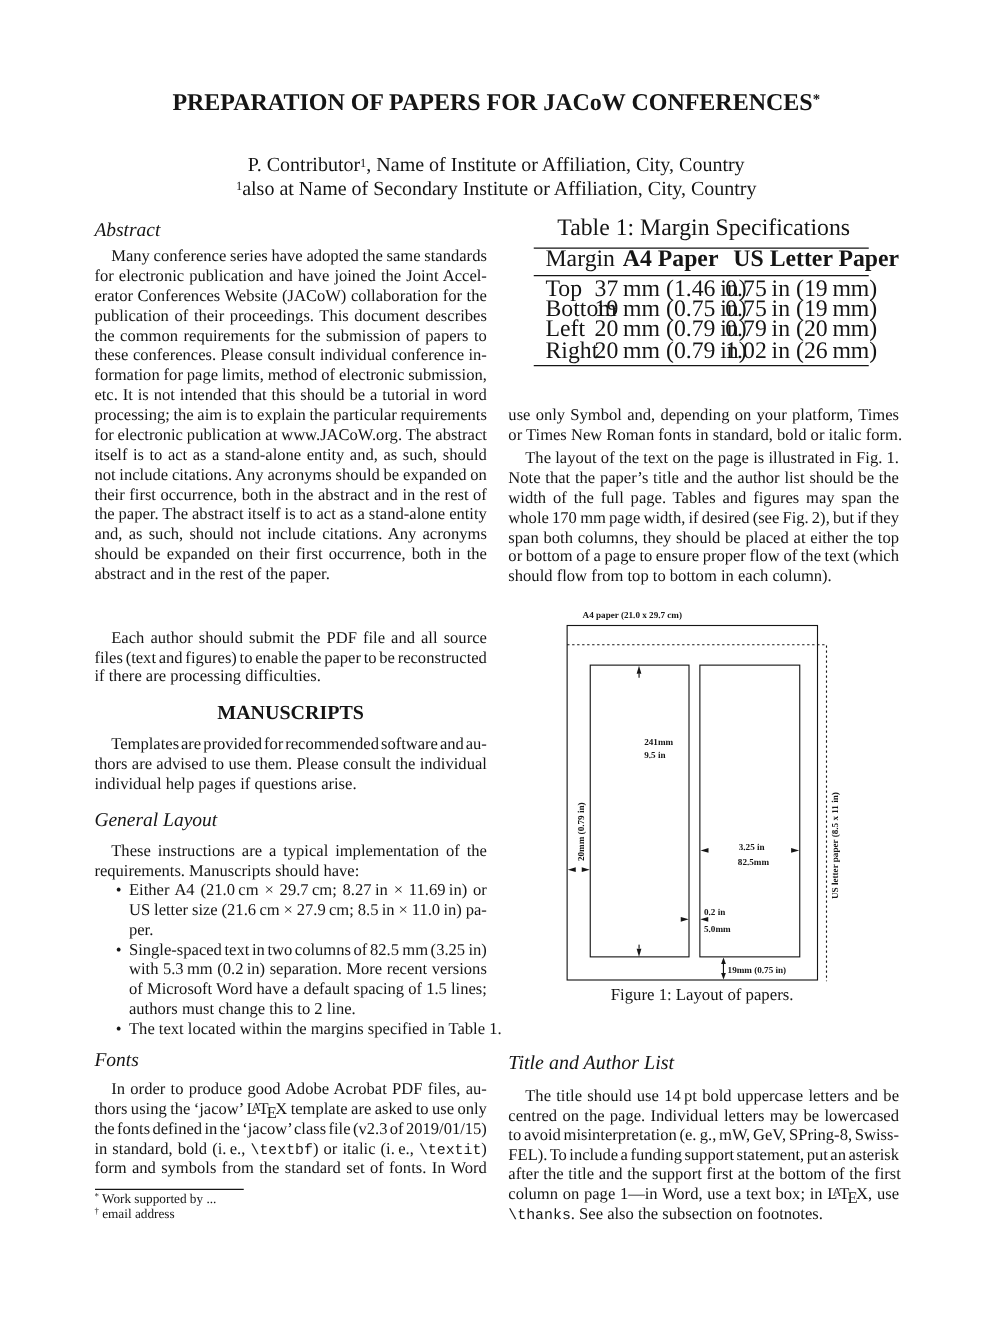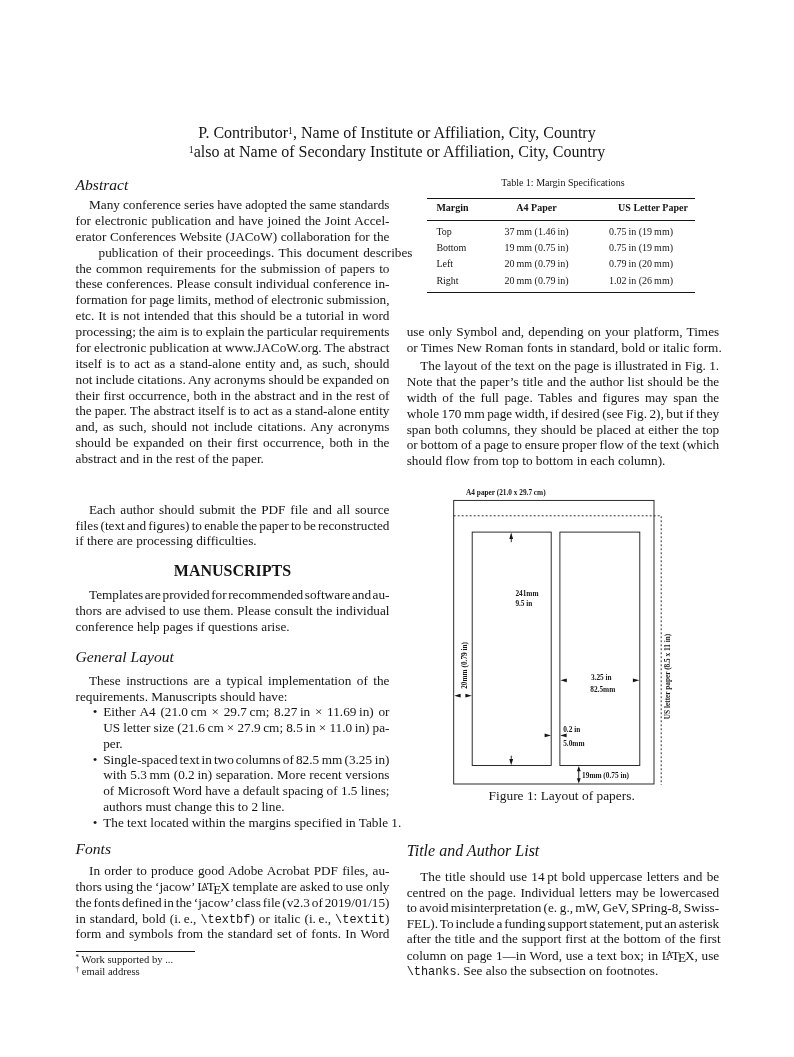--- a/index.html
+++ b/index.html
@@ -1,47 +1,48 @@
 <!DOCTYPE html>
 <html><head><meta charset="utf-8"><style>
 html,body{margin:0;padding:0;background:#fff}
 #pg{position:relative;width:794px;height:1057px;background:#ffffff;overflow:hidden;
  font-family:"Liberation Serif",serif;color:#151515}
 .t{position:absolute;white-space:nowrap}
 .par{position:absolute}
 .ln{position:absolute;left:0;right:0;height:15.9px;white-space:nowrap;font-size:13.25px;line-height:15.86px}
-.cap13{font-size:10px;line-height:15.86px}
+.cap13{font-size:19px;line-height:15.86px}
 .ind{display:inline-block;width:13.5px}
 sup,.sp{line-height:0}
 .sp{font-size:62%;vertical-align:0.38em}
 .h16{font-size:16px;line-height:19px;font-weight:bold;letter-spacing:0px}
 .au{font-size:16px;line-height:19px}
 .ih{font-style:italic;font-size:15.6px;line-height:18px}
 .tt{font-family:"Liberation Mono",monospace;font-size:11.9px}
 .lxA{font-size:74%;vertical-align:0.165em;margin-left:-0.4em;margin-right:-0.17em}
 .lxE{vertical-align:-0.205em;margin-left:-0.115em;margin-right:-0.09em}
 .fn{font-size:10.6px;line-height:12.4px}
 .fn .sp{font-size:68%;vertical-align:0.42em}
 .rule{position:absolute;background:#151515}
 </style></head><body>
 <div id="pg">
 
+<div class="t h16" style="left:0;right:0;top:72.0px;text-align:center;font-size:19.2px;line-height:22px">PREPARATION OF PAPERS FOR JACoW CONFERENCES<span class="sp">*</span></div>
 
 
 <div class="t au" style="left:0;right:0;top:122.5px;text-align:center">P. Contributor<span class="sp">1</span>, Name of Institute or Affiliation, City, Country</div>
 
 <div class="t au" style="left:0;right:0;top:141.5px;text-align:center"><span class="sp">1</span>also at Name of Secondary Institute or Affiliation, City, Country</div>
 
 <div class="t ih" style="left:75.5px;top:175.5px">Abstract</div>
 
 <div class="par" style="left:75.5px;top:197.2px;width:314.0px">
 <div class="ln j" style="top:0.00px"><span style="word-spacing: -0.328125px;"><span class="ind"></span>Many conference series have adopted the same standards</span></div>
 <div class="ln j" style="top:15.86px"><span style="word-spacing: 0.800781px;">for electronic publication and have joined the Joint Accel-</span></div>
 <div class="ln j" style="top:31.72px"><span style="word-spacing: 0.304688px;">erator Conferences Website (JACoW) collaboration for the</span></div>
-<div class="ln j" style="top:47.58px"><span style="word-spacing: 1.16406px; margin-left: 23px;">publication of their proceedings. This document describes</span></div>
+<div class="ln j" style="top:47.58px"><span style="word-spacing: 1.16406px;">publication of their proceedings. This document describes</span></div>
 <div class="ln j" style="top:63.44px"><span style="word-spacing: 1.07031px;">the common requirements for the submission of papers to</span></div>
 <div class="ln j" style="top:79.30px"><span style="word-spacing: 0.273438px;">these conferences. Please consult individual conference in-</span></div>
 <div class="ln j" style="top:95.16px"><span style="word-spacing: -0.196429px;">formation for page limits, method of electronic submission,</span></div>
 <div class="ln j" style="top:111.02px"><span style="word-spacing: 0.621094px;">etc. It is not intended that this should be a tutorial in word</span></div>
 <div class="ln j" style="top:126.88px"><span style="word-spacing: -0.396484px;">processing; the aim is to explain the particular requirements</span></div>
 <div class="ln j" style="top:142.74px"><span style="word-spacing: -0.164062px;">for electronic publication at www.JACoW.org. The abstract</span></div>
 <div class="ln j" style="top:158.60px"><span style="word-spacing: 1.08097px;">itself is to act as a stand-alone entity and, as such, should</span></div>
 <div class="ln j" style="top:174.46px"><span style="word-spacing: -0.263672px;">not include citations. Any acronyms should be expanded on</span></div>
 <div class="ln j" style="top:190.32px"><span style="word-spacing: 0.315341px;">their first occurrence, both in the abstract and in the rest of</span></div>
 <div class="ln j" style="top:206.18px"><span style="word-spacing: -0.132102px;">the paper. The abstract itself is to act as a stand-alone entity</span></div>
@@ -55,21 +56,21 @@
 <div class="ln j" style="top:0.00px"><span style="word-spacing: 1.53646px;"><span class="ind"></span>Each author should submit the PDF file and all source</span></div>
 <div class="ln j" style="top:15.86px"><span style="word-spacing: -1.12344px;">files (text and figures) to enable the paper to be reconstructed</span></div>
 <div class="ln" style="top:31.72px"><span>if there are processing difficulties.</span></div>
 </div>
 
 <div class="t h16" style="left:75.5px;top:560.5px;width:314.0px;text-align:center">MANUSCRIPTS</div>
 
 <div class="par" style="left:75.5px;top:586.9px;width:314.0px">
 <div class="ln j" style="top:0.00px"><span style="word-spacing: -1.77009px;"><span class="ind"></span>Templates are provided for recommended software and au-</span></div>
 <div class="ln j" style="top:15.86px"><span style="word-spacing: 0.135417px;">thors are advised to use them. Please consult the individual</span></div>
-<div class="ln" style="top:31.72px"><span>conference help pages if questions arise.</span></div>
+<div class="ln" style="top:31.72px"><span>individual help pages if questions arise.</span></div>
 </div>
 
 <div class="t ih" style="left:75.5px;top:648.3px">General Layout</div>
 
 <div class="par" style="left:75.5px;top:673.0px;width:314.0px">
 <div class="ln j" style="top:0.00px"><span style="word-spacing: 2.19196px;"><span class="ind"></span>These instructions are a typical implementation of the</span></div>
 <div class="ln" style="top:15.86px"><span>requirements. Manuscripts should have:</span></div>
 </div>
 
 <div class="par" style="left:103.2px;top:704.1px;width:286.3px">
@@ -105,21 +106,21 @@
 <div class="rule" style="left:75.5px;top:950.9px;width:119px;height:1.3px"></div>
 
 <div class="t fn" style="left:75.5px;top:953.8px"><span class="sp">*</span> Work supported by ...</div>
 
 <div class="t fn" style="left:75.5px;top:966.2px"><span class="sp">†</span> email address</div>
 
 <div class="t cap13" style="left:406.7px;top:174.5px;width:312.5px;text-align:center">Table 1: Margin Specifications</div>
 
 <div class="rule" style="left:427.3px;top:197.8px;width:267.4px;height:1.3px"></div>
 
-<div class="t cap13" style="left:436.4px;top:200.4px;font-weight:bold">Margin</div>
+<div class="t cap13" style="left:436.4px;top:200.4px;font-weight:normal">Margin</div>
 <div class="t cap13" style="left:536.5px;top:200.4px;font-weight:bold;transform:translateX(-50%)">A4 Paper</div>
 <div class="t cap13" style="left:653px;top:200.4px;font-weight:bold;transform:translateX(-50%)">US Letter Paper</div>
 
 <div class="rule" style="left:427.3px;top:220.4px;width:267.4px;height:0.9px"></div>
 
 <div class="t cap13" style="left:436.4px;top:223.8px">Top</div>
 <div class="t cap13" style="left:536.5px;top:223.8px;transform:translateX(-50%)">37 mm (1.46 in)</div>
 <div class="t cap13" style="left:641.0px;top:223.8px;transform:translateX(-50%)">0.75 in (19 mm)</div>
 
 <div class="t cap13" style="left:436.4px;top:239.9px">Bottom</div>

